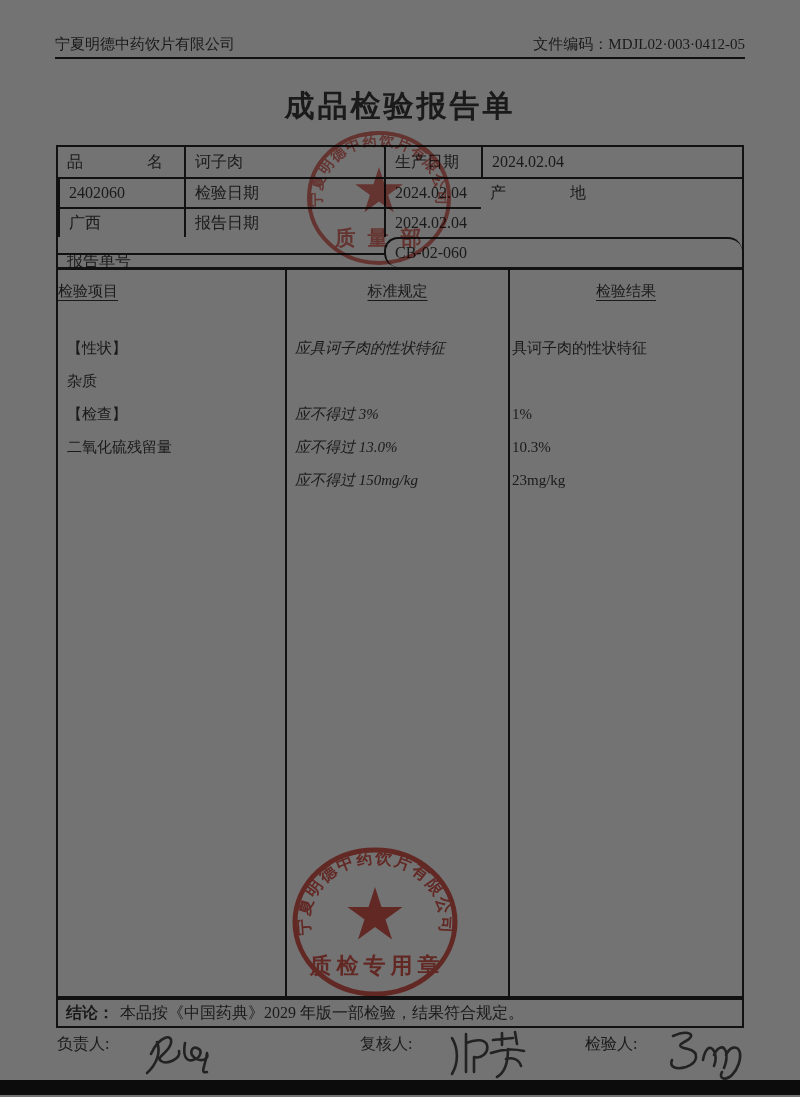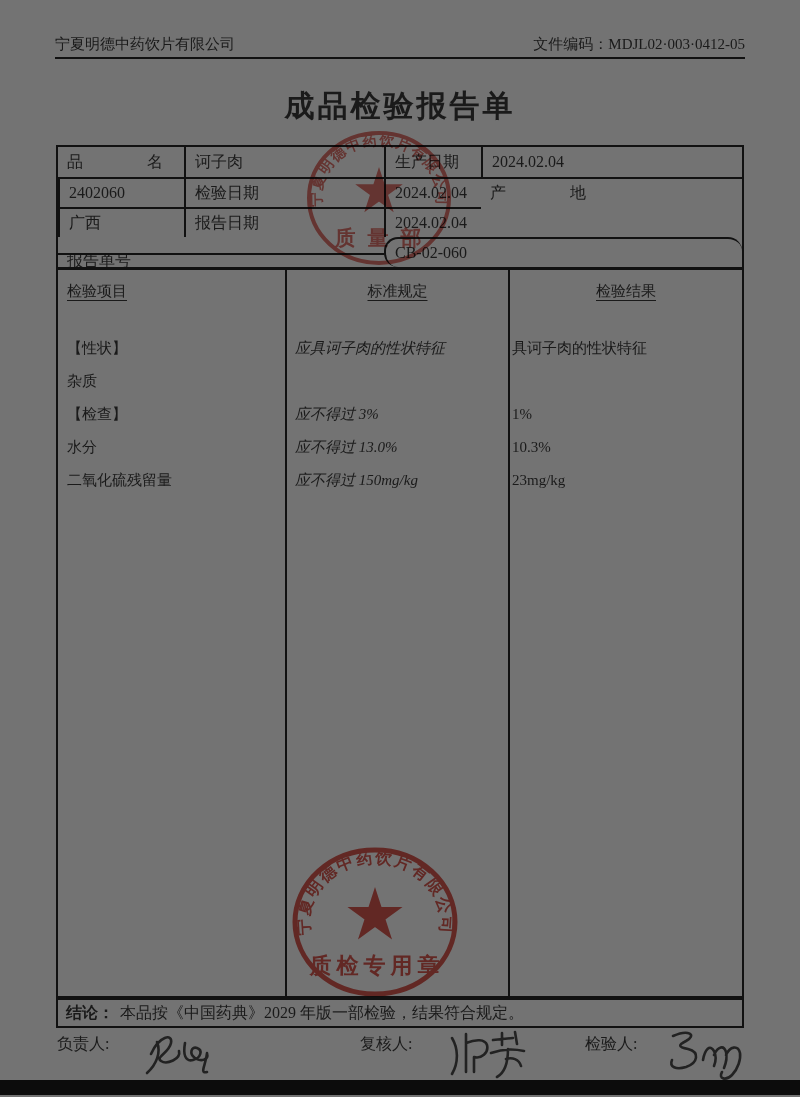--- a/index.html
+++ b/index.html
@@ -28,21 +28,21 @@
   .colspan2a { grid-column:1 / 3;margin-top:16px; }
   .colspan2b { grid-column:3 / 5;border-radius:14px; }
   
   .t2 { position:absolute; top:268px; left:56px; width:688px; height:730px;
         border:2px solid #111; box-sizing:border-box;
         display:grid; grid-template-columns:227px 223px 1fr; font-size:15px; }
   .t2 .col { box-sizing:border-box; overflow:hidden; }
   .t2 .col.bl { border-left:2px solid #111; }
   .t2 .th { height:42px; display:flex; align-items:center; }
   .t2 .th span { text-decoration:underline; text-underline-offset:4px; }
-  .t2 .th.left { padding-left:9px; }
+  .t2 .th.left { }
   .t2 .th.ctr { justify-content:center; }
   .t2 .gap { height:20px; }
   .t2 .ir { height:33px; display:flex; align-items:center; padding-left:9px; }
   .t2 .col.mid .ir { padding-left:8px;font-style:italic; }
   .t2 .col.res .ir { padding-left:2px; }
   
   .concl { position:absolute; top:998px; left:56px; width:688px; height:30px;
            border:2px solid #111; box-sizing:border-box;
            display:flex; align-items:center; padding-left:8px; font-size:16px; }
   .concl b { margin-right:6px; }
@@ -95,21 +95,20 @@
 
   <div class="t2">
     <div class="col">
       <div class="th left">
           <span>检验项目</span>
         </div>
       <div class="gap"></div>
       <div class="ir">【性状】</div>
       <div class="ir">杂质</div>
       <div class="ir">【检查】</div>
-      <div class="ir">水分</div>
       <div class="ir">二氧化硫残留量</div>
     </div>
     <div class="col mid bl">
       <div class="th ctr">
           <span>标准规定</span>
         </div>
       <div class="gap"></div>
       <div class="ir">应具诃子肉的性状特征</div>
       <div class="ir"></div>
       <div class="ir">应不得过 3%</div>

